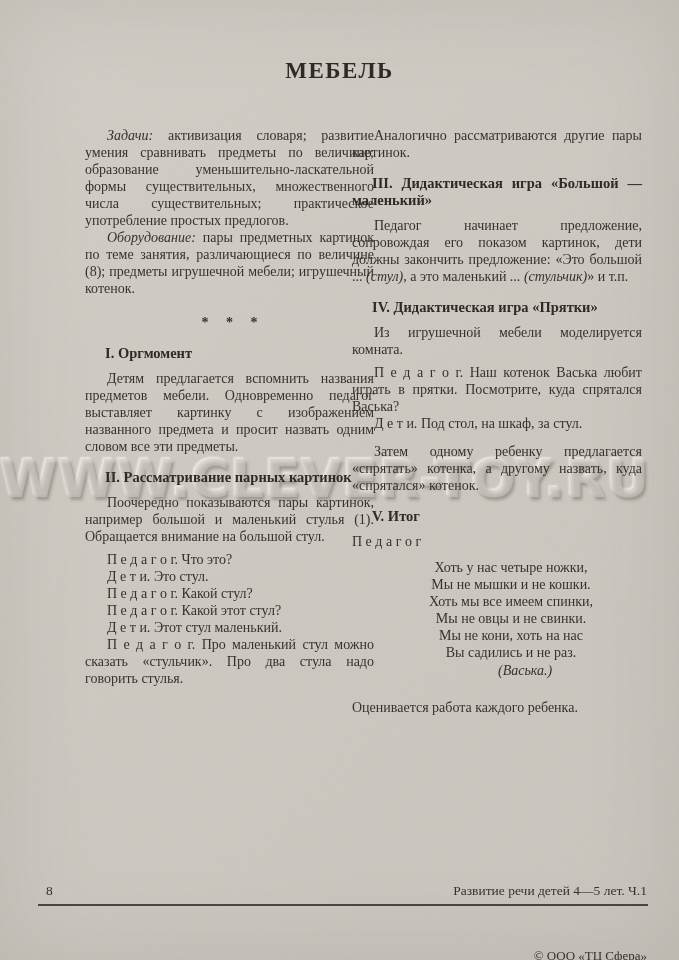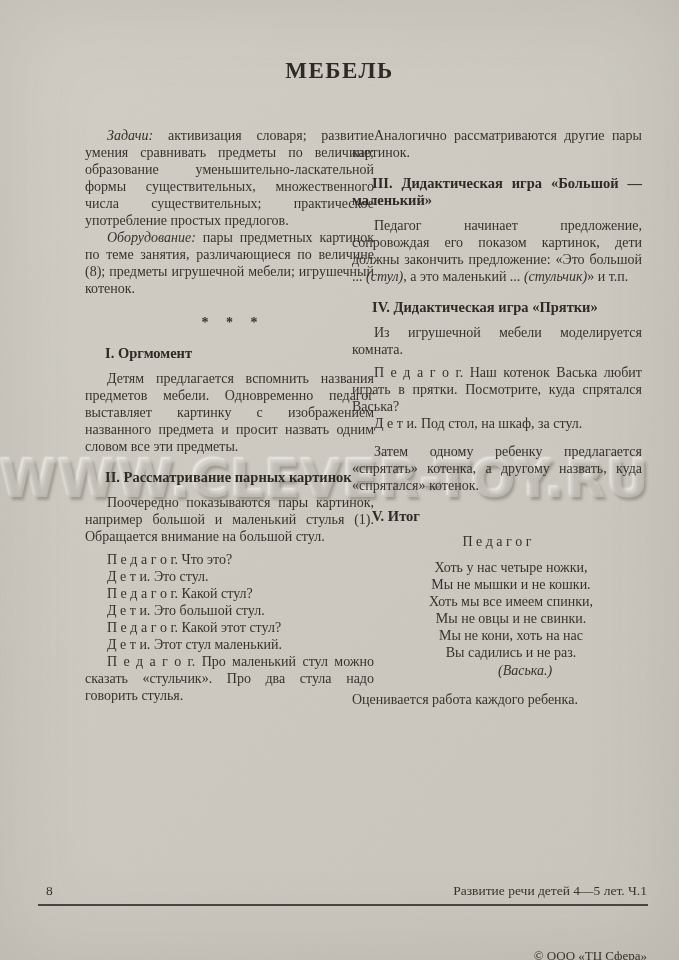--- a/index.html
+++ b/index.html
@@ -21,26 +21,26 @@
   .col { position:absolute; top:127px; font-size:14px; line-height:17px; }
   .col-left  { left:45px;  width:289px;margin-left:40px; }
   .col-right { left:352px; width:290px; }
   .body-par { margin:0; text-align:justify; text-indent:22px; }
   .lead-italic { font-style:italic; }
   .stars { text-align:center; letter-spacing:7px; font-weight:bold; font-size:14px; margin:17px 0 11px; text-indent:7px; }
   .section-heading { font-weight:bold; margin:14px 0 8px; text-indent:20px; font-size:14.5px; color:#2e2a25; text-align:justify; }
   .dialogue-block { margin-top:6px; }
   .dialogue { margin:0; text-align:justify; text-indent:22px; }
   .speaker { letter-spacing:0; }
-  .spaced-line { margin:2px 0 0; text-indent:22px;text-align:center; }
+  .spaced-line { margin:2px 0 0; text-indent:22px; }
   .poem { margin:9px 0 0 28px;text-align:center; }
   .poem div { margin:0; }
   .poem-answer { font-style:italic; margin:1px 0 0 146px; }
   .closing-par { margin-top:11px; }
-  .closing-par-sm { margin-top:12px; }
+  .closing-par-sm { margin-top:20px; }
   .watermark {
     position:absolute; top:449px; left:0; width:100%;
     white-space:nowrap;
     font-family:"DejaVu Sans", sans-serif; font-weight:bold;
     font-size:52px; letter-spacing:1px;
     color: rgba(205,201,193,0.62);
     text-shadow: 2px 3px 3px rgba(100,94,84,0.42), -2px -2px 2px rgba(255,255,255,0.55);
     pointer-events:none;
   }
   .footer-pagenum { position:absolute; left:46px; top:883px; font-size:13.5px; }
@@ -74,21 +74,20 @@
     <div class="section-heading">I. Оргмомент</div>
     <p class="body-par">Детям предлагается вспомнить названия предметов мебели. Одновременно педагог выставляет картинку с изображением названного предмета и просит назвать одним словом все эти предметы.</p>
 
     <div class="section-heading">II. Рассматривание парных картинок</div>
     <p class="body-par">Поочередно показываются пары картинок, например большой и маленький стулья (1). Обращается внимание на большой стул.</p>
 
     <div class="dialogue-block">
       <p class="dialogue"><span class="speaker">П е д а г о г.</span> <span>Что это?</span></p>
       <p class="dialogue"><span class="speaker">Д е т и.</span> <span>Это стул.</span></p>
       <p class="dialogue"><span class="speaker">П е д а г о г.</span> <span>Какой стул?</span></p>
-      <p class="dialogue"><span class="speaker">Д е т и.</span> <span>Это большой стул.</span></p>
       <p class="dialogue"><span class="speaker">П е д а г о г.</span> <span>Какой этот стул?</span></p>
       <p class="dialogue"><span class="speaker">Д е т и.</span> <span>Этот стул маленький.</span></p>
       <p class="dialogue"><span class="speaker">П е д а г о г.</span> <span>Про маленький стул можно сказать «стульчик». Про два стула надо говорить стулья.</span></p>
     </div>
   </div>
 
   <div class="col col-right">
     <p class="body-par">Аналогично рассматриваются другие пары картинок.</p>
 
     <div class="section-heading">III. Дидактическая игра «Большой — маленький»</div>

